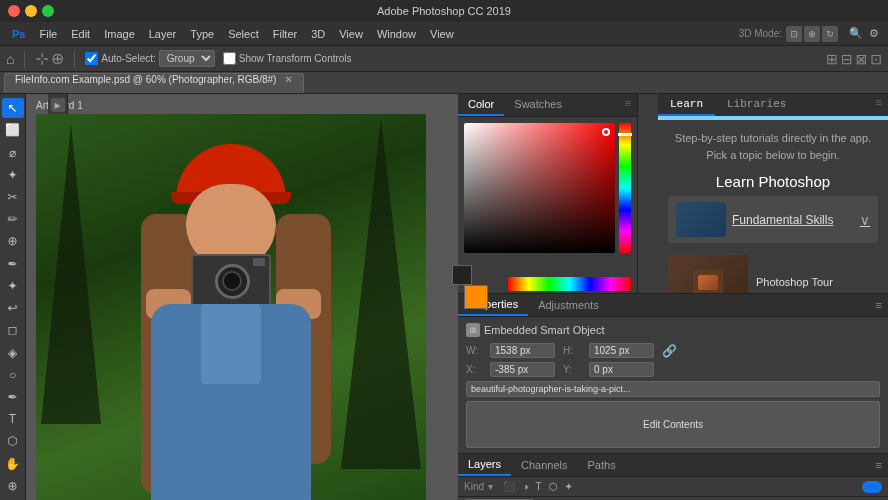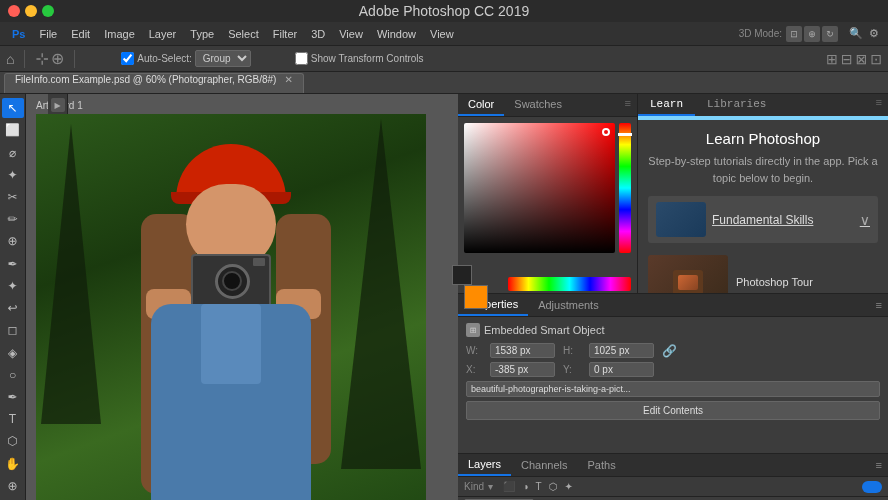--- a/index.html
+++ b/index.html
@@ -25,21 +25,21 @@
     #title-bar .window-controls {
       position: absolute;
       left: 8px;
       display: flex;
       gap: 5px;
     }
     .wc { width: 12px; height: 12px; border-radius: 50%; }
     .wc.close { background: #ff5f56; }
     .wc.min { background: #ffbd2e; }
     .wc.max { background: #27c93f; }
-    #title-bar .title { font-size: 14px; color: #ccc; }
+    #title-bar .title { font-size: 11px; color: #ccc; }
 
     
     #menu-bar {
       height: 24px;
       background: #323232;
       display: flex;
       align-items: center;
       padding: 0 6px;
       gap: 2px;
       border-bottom: 1px solid #222;
@@ -57,21 +57,21 @@
       height: 26px;
       background: #3a3a3a;
       display: flex;
       align-items: center;
       padding: 0 6px;
       gap: 8px;
       border-bottom: 1px solid #222;
       font-size: 10px;
       color: #bbb;
     }
-    .options-checkbox { display: flex; align-items: center; gap: 3px; margin-left: 36px; }
+    .options-checkbox { display: flex; align-items: center; gap: 3px; }
     .options-select {
       background: #555;
       color: #ccc;
       border: 1px solid #666;
       border-radius: 2px;
       padding: 1px 3px;
       font-size: 10px;
     }
     .options-divider { width: 1px; height: 18px; background: #555; margin: 0 2px; }
 
@@ -225,20 +225,21 @@
       display: flex;
       flex-direction: column;
       background: #3c3c3c;
     }
 
     
     #top-panels {
       display: flex;
       height: 200px;
       border-bottom: 1px solid #222;
+      gap: 20px;
     }
 
     
     #color-panel {
       width: 180px;
       background: #3c3c3c;
       border-right: 1px solid #222;
       display: flex;
       flex-direction: column;
     }
@@ -489,21 +490,21 @@
       font-size: 10px;
       color: #aaa;
       border-radius: 2px;
       margin-bottom: 6px;
     }
     .edit-btn {
       display: block;
       width: 100%;
       background: #555;
       border: 1px solid #666;
-      padding: 3px;
+      padding: 17px;
       text-align: center;
       font-size: 10px;
       color: #ddd;
       border-radius: 2px;
       cursor: pointer;
     }
 
     
     #layers-panel {
       flex: 1;
@@ -758,22 +759,22 @@
         </div>
       </div>
 
       <div id="learn-panel">
         <div id="learn-tabs">
           <div class="learn-tab active">Learn</div>
           <div class="learn-tab">Libraries</div>
           <div style="margin-left:auto;padding:3px 6px;color:#666;cursor:pointer;">≡</div>
         </div>
         <div id="learn-content">
+          <div id="learn-subtitle">Step-by-step tutorials directly in the app. Pick a topic below to begin.</div>
           <div id="learn-title">Learn Photoshop</div>
-          <div id="learn-subtitle">Step-by-step tutorials directly in the app. Pick a topic below to begin.</div>
 
           <div class="learn-section">
             <div class="learn-section-header">
               <div class="learn-section-thumb thumb-fundamental"></div>
               <span class="learn-section-label">Fundamental Skills</span>
               <span class="learn-chevron">∨</span>
             </div>
           </div>
 
           <div class="learn-tutorial-item">

